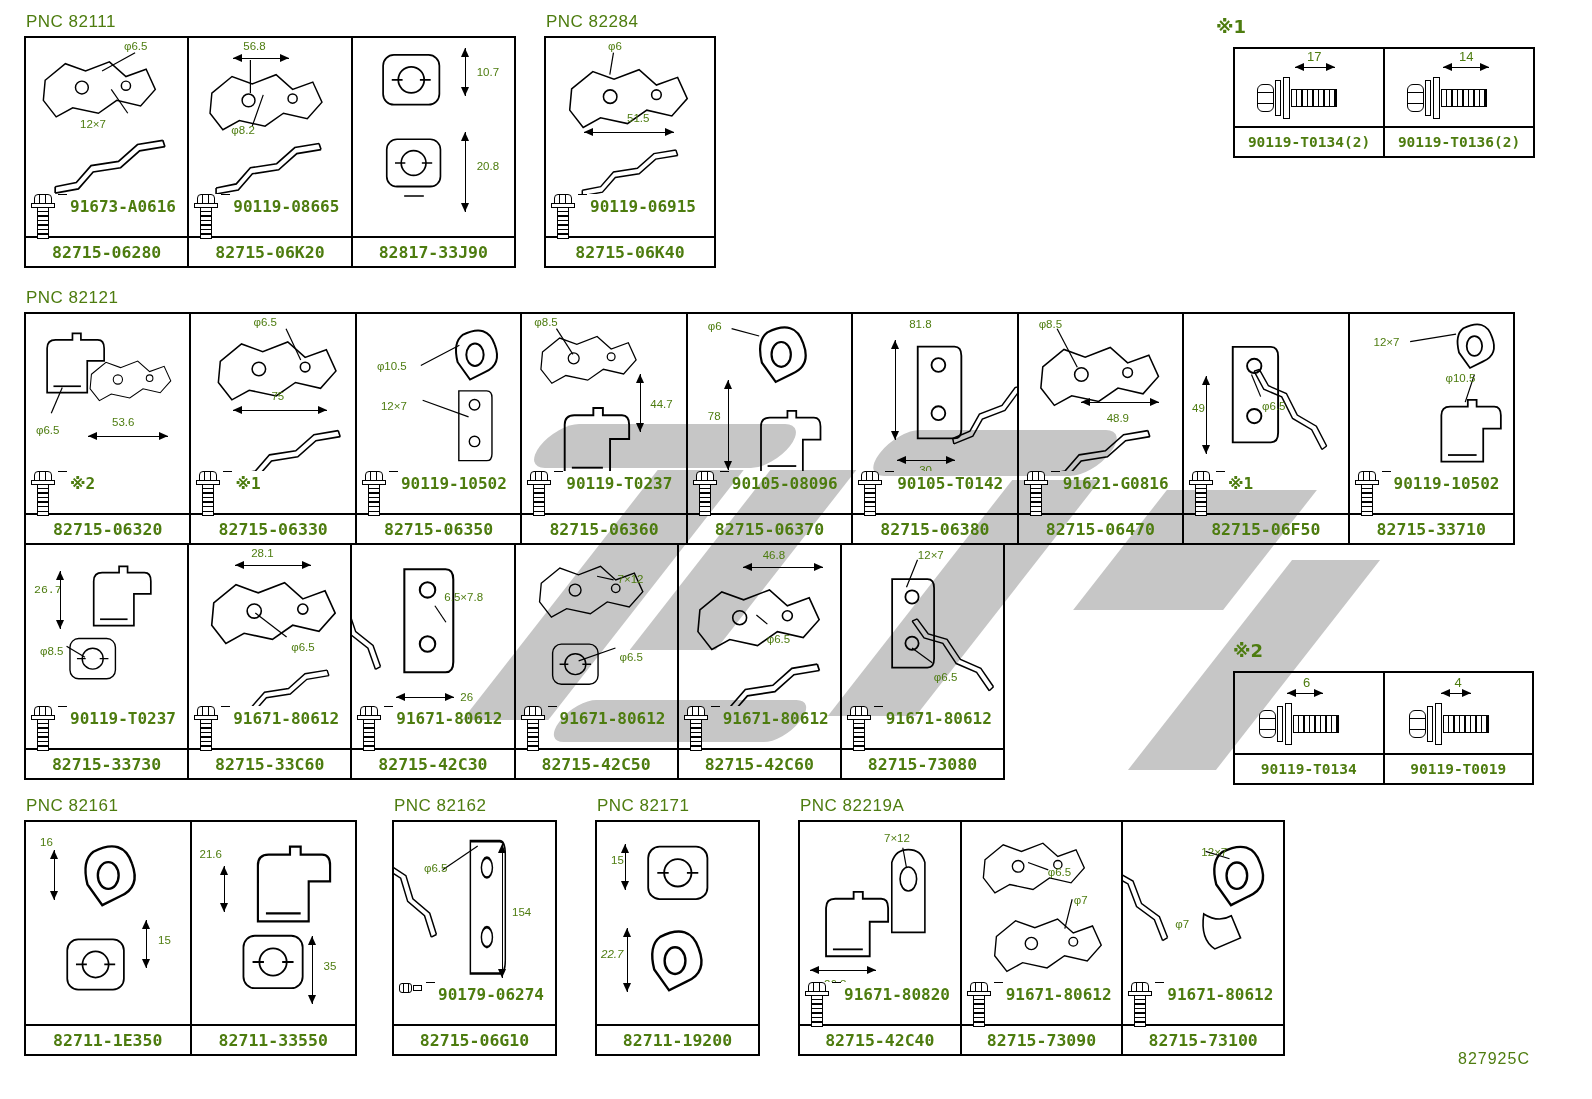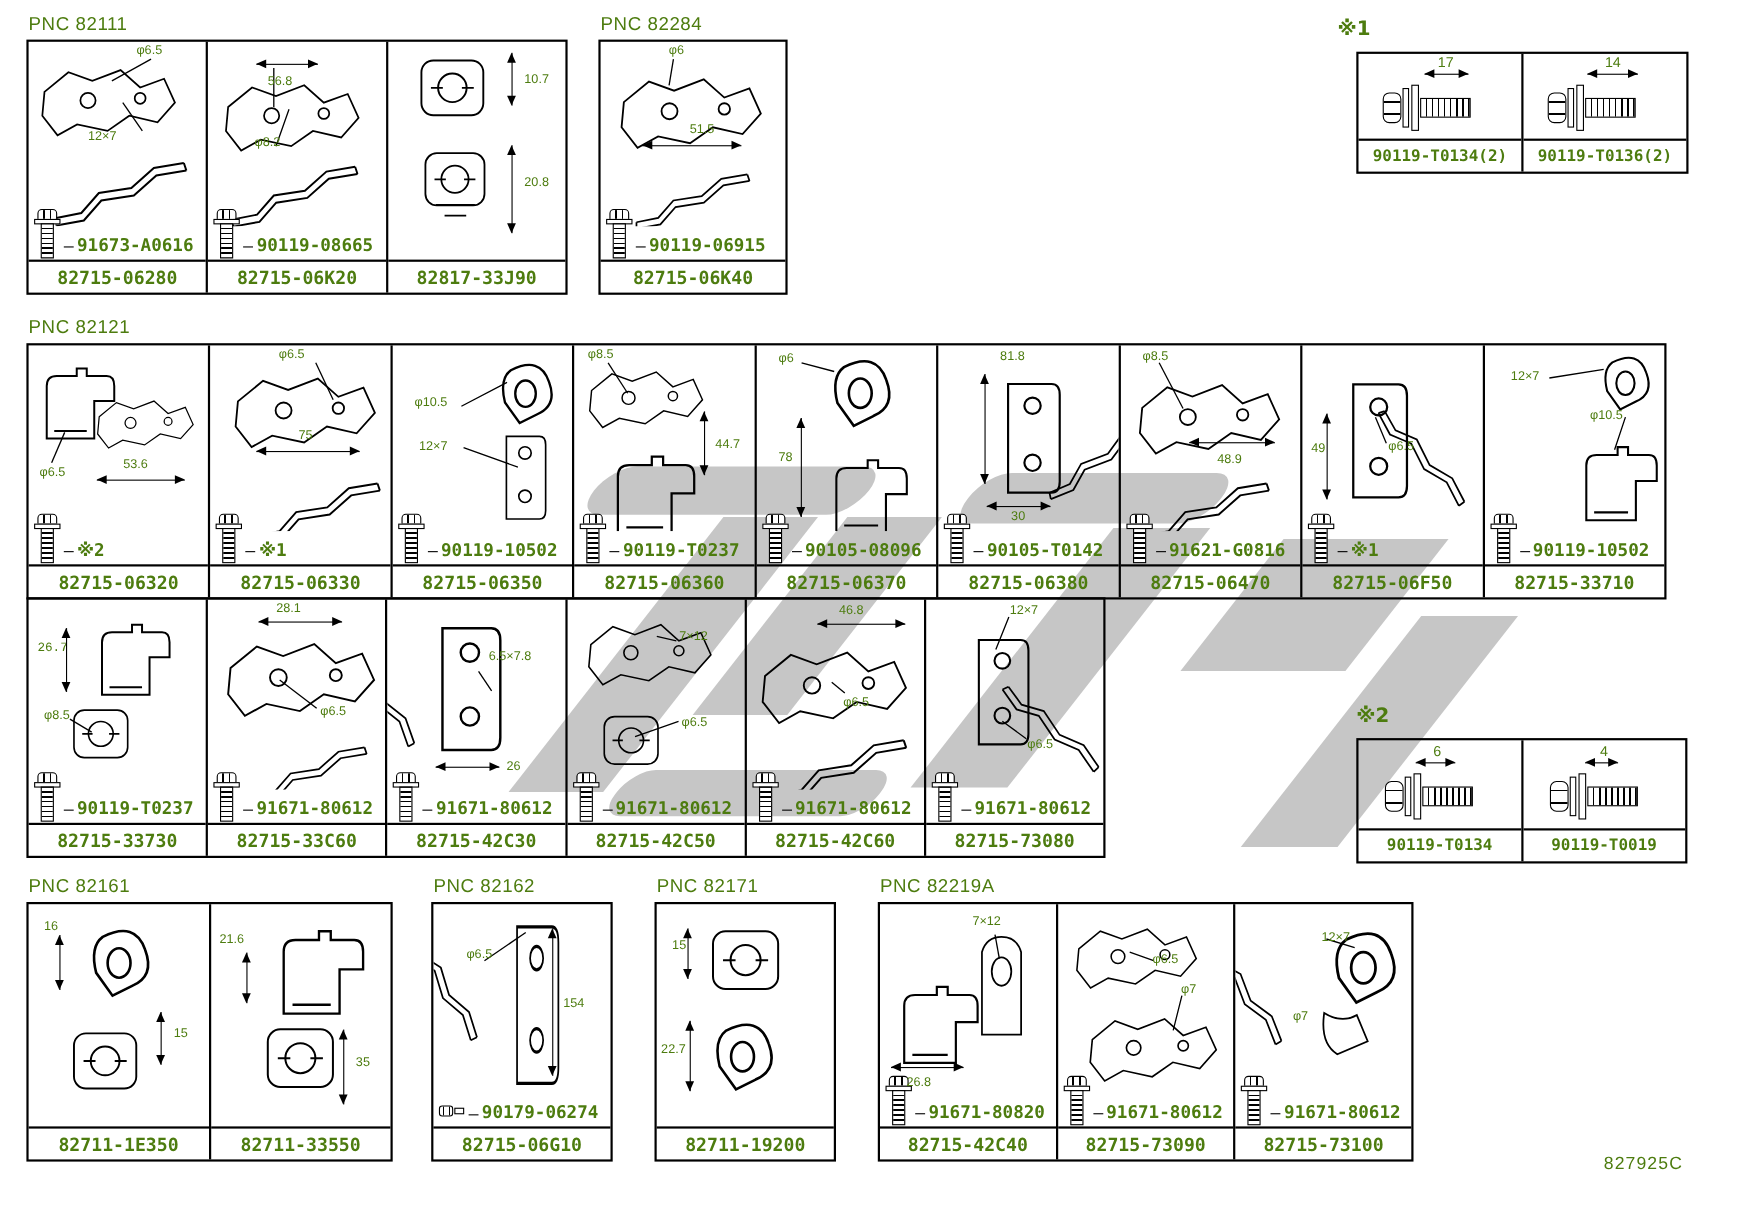--- a/index.html
+++ b/index.html
@@ -11,21 +11,21 @@
   .tbl{position:absolute;border:2px solid #000;display:flex;z-index:1;box-sizing:border-box;}
   .cell{position:relative;flex:1;display:flex;flex-direction:column;border-right:2px solid #000;min-width:0;}
   .cell:last-child{border-right:none;}
   .draw{position:relative;flex:1;overflow:hidden;}
   .sk{position:absolute;left:0;top:0;width:100%;height:100%;}
   .sk *{vector-effect:non-scaling-stroke;}
   .dim{position:absolute;font-size:11.5px;white-space:nowrap;z-index:2;}
   .part{height:28px;border-top:2px solid #000;display:flex;align-items:center;justify-content:center;
         font-family:"DejaVu Sans Mono",monospace;font-weight:bold;font-size:16.5px;white-space:nowrap;}
   .part.small{font-size:14.5px;}
-  .fast{height:30px;display:flex;align-items:flex-end;padding:0 2px 0 5px;gap:3px;}
+  .fast{height:30px;display:flex;padding:0 2px 12px 5px;gap:3px;}
   .fastnum{font-family:"DejaVu Sans Mono","DejaVu Sans",monospace;font-weight:bold;font-size:16px;
            white-space:nowrap;line-height:26px;}
   .tick{width:9px;border-top:1.8px solid #000;margin-bottom:11px;flex:0 0 auto;}
   
   .bolt{position:relative;width:24px;height:46px;flex:0 0 auto;}
   .bolt i{position:absolute;box-sizing:border-box;border:1.5px solid #000;background:#fff;}
   .bolt .bh{left:3px;top:0;width:18px;height:10px;border-radius:4px 4px 0 0;
     background:linear-gradient(90deg,#fff 0 4px,#000 4px 5.5px,#fff 5.5px 10px,#000 10px 11.5px,#fff 0);}
   .bolt .bf{left:0;top:9px;width:24px;height:5px;}
   .bolt .bs{left:6px;top:13px;width:12px;height:32px;
@@ -131,21 +131,21 @@
       </div>
       <div class="part">82715-06280</div>
     </div>
     <div class="cell">
       <div class="draw">
         <svg class="sk" viewBox="0 0 158 170">
             <use href="#bkA" transform="translate(8,30)"></use>
             <use href="#strap" transform="translate(14,104) scale(1.1)"></use>
             <path d="M58 24 v36 M60 96 L72 62" fill="none" stroke="#000" stroke-width="1.2"></path>
           </svg>
-        <span class="dim" style="left:54px;top:2px;margin-top:28px;">56.8</span>
+        <span class="dim" style="left:54px;top:2px;">56.8</span>
         <span class="harr" style="left:44px;top:20px;width:56px;"></span>
         <span class="dim" style="left:42px;top:86px;">φ8.2</span>
       </div>
       <div class="fast">
         <span class="bolt">
             <i class="bh"></i>
             <i class="bf"></i>
             <i class="bs"></i>
           </span>
         <span class="tick"></span>
@@ -648,21 +648,21 @@
   <div class="pnc-label" style="left:597px;top:796px;">PNC 82171</div>
   <div class="tbl" style="left:595px;top:820px;width:165px;height:236px;">
     <div class="cell">
       <div class="draw">
         <svg class="sk" viewBox="0 0 161 204">
             <use href="#clip" transform="translate(44,18) scale(1.15)"></use>
             <use href="#hookr" transform="translate(48,104) scale(1.5)"></use>
           </svg>
         <span class="dim" style="left:14px;top:32px;">15</span>
         <span class="varr" style="left:28px;top:22px;height:46px;"></span>
-        <span class="dim" style="left:4px;top:126px;">22.7</span>
+        <span class="dim" style="left:4px;top:126px;font-style:italic;">22.7</span>
         <span class="varr" style="left:30px;top:106px;height:64px;"></span>
       </div>
       <div class="part">82711-19200</div>
     </div>
   </div>
 
   <div class="pnc-label" style="left:800px;top:796px;">PNC 82219A</div>
   <div class="tbl" style="left:798px;top:820px;width:487px;height:236px;">
     <div class="cell">
       <div class="draw">

